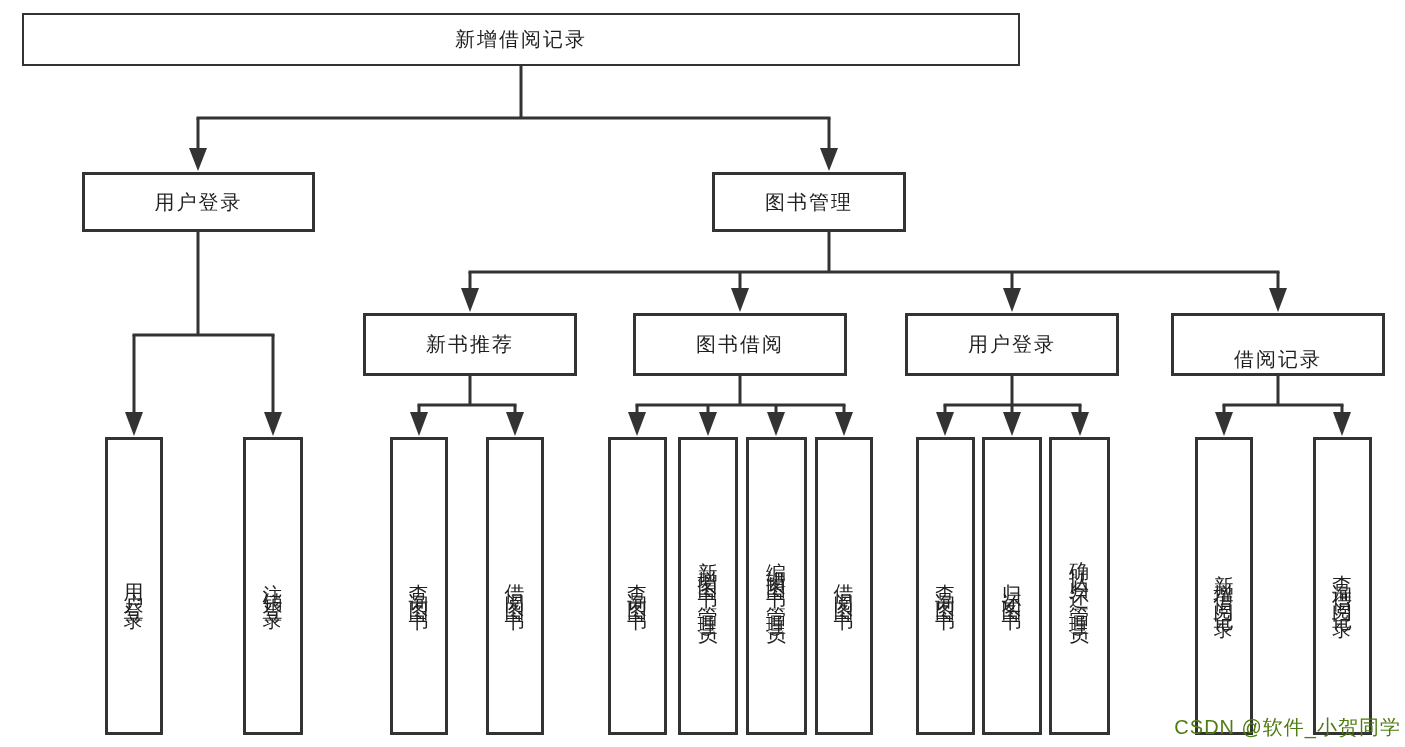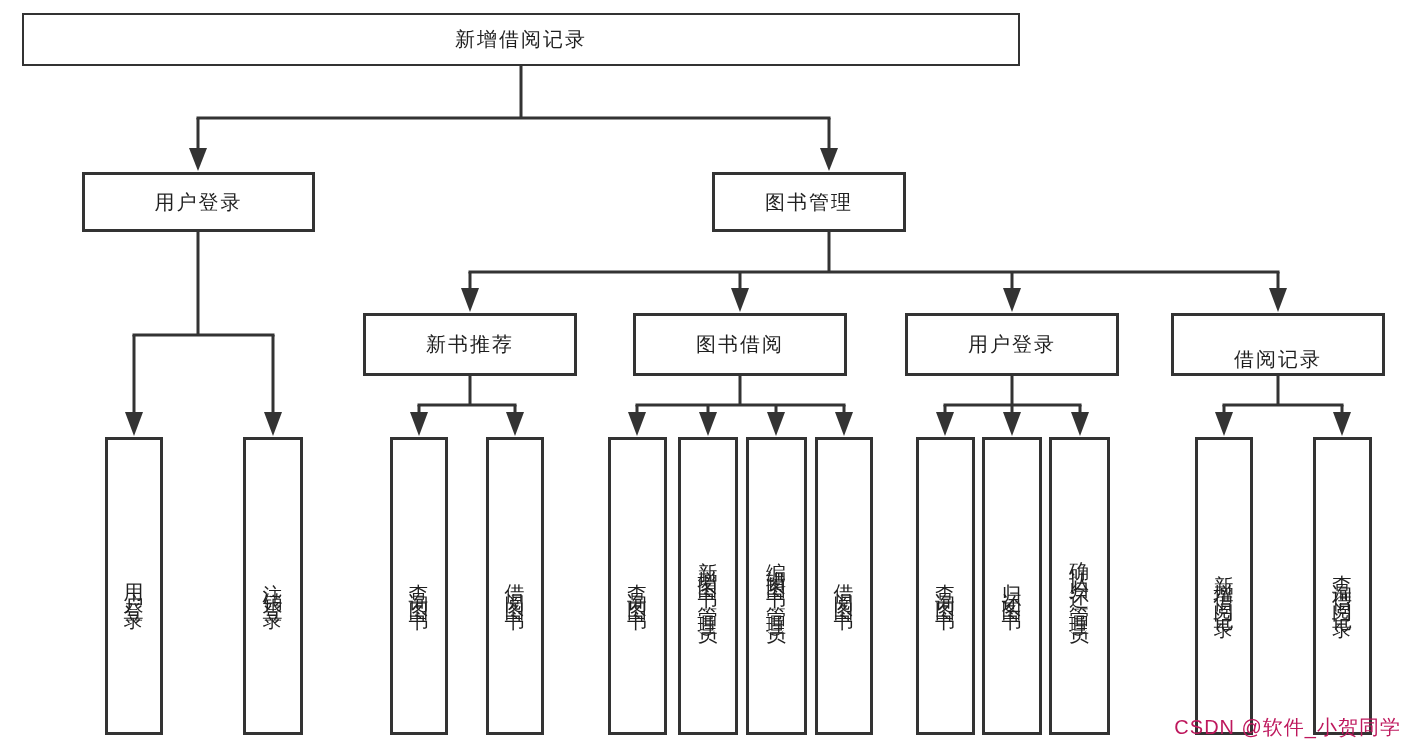--- a/index.html
+++ b/index.html
@@ -39,21 +39,21 @@
     font-size: 20px;
     letter-spacing: 9px;
     line-height: 1;
   }
   .watermark {
     position: absolute;
     right: 4px;
     bottom: 6px;
     font-size: 20px;
     letter-spacing: 1px;
-    color: #be185d;
+    color: #4d7c0f;
     z-index: 5;
     white-space: nowrap;
     margin-top: 24px;
   }
 </style>
 </head>
 <body>
 
 <div class="canvas">
 

